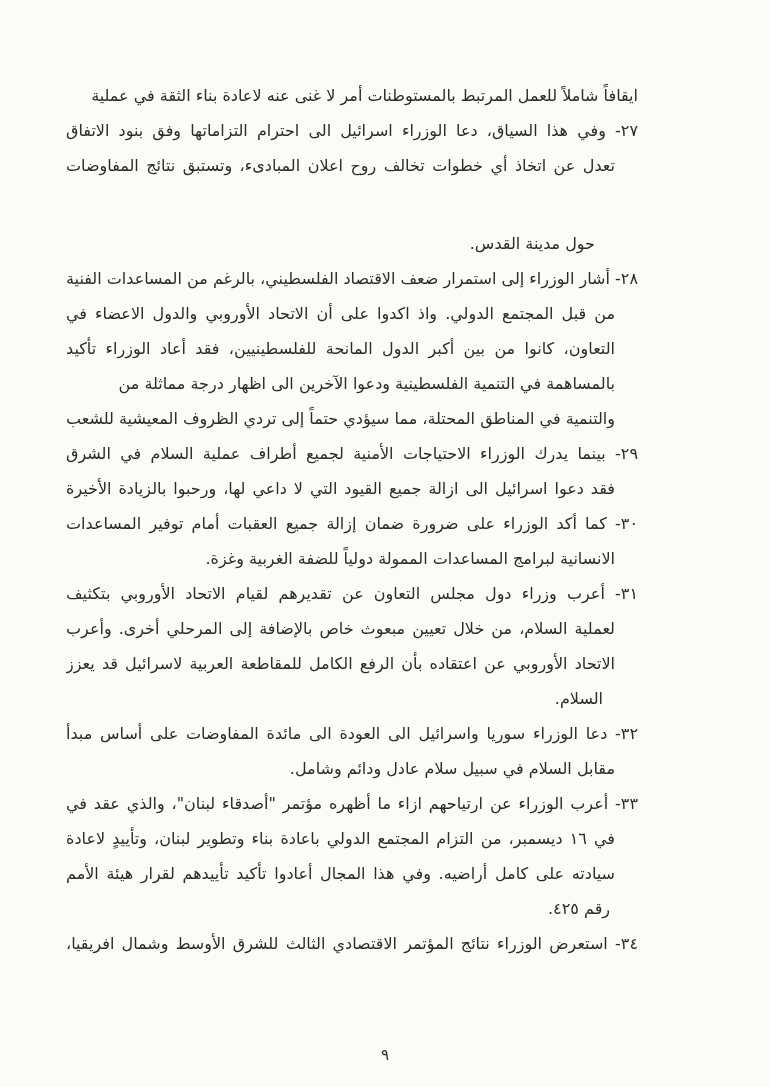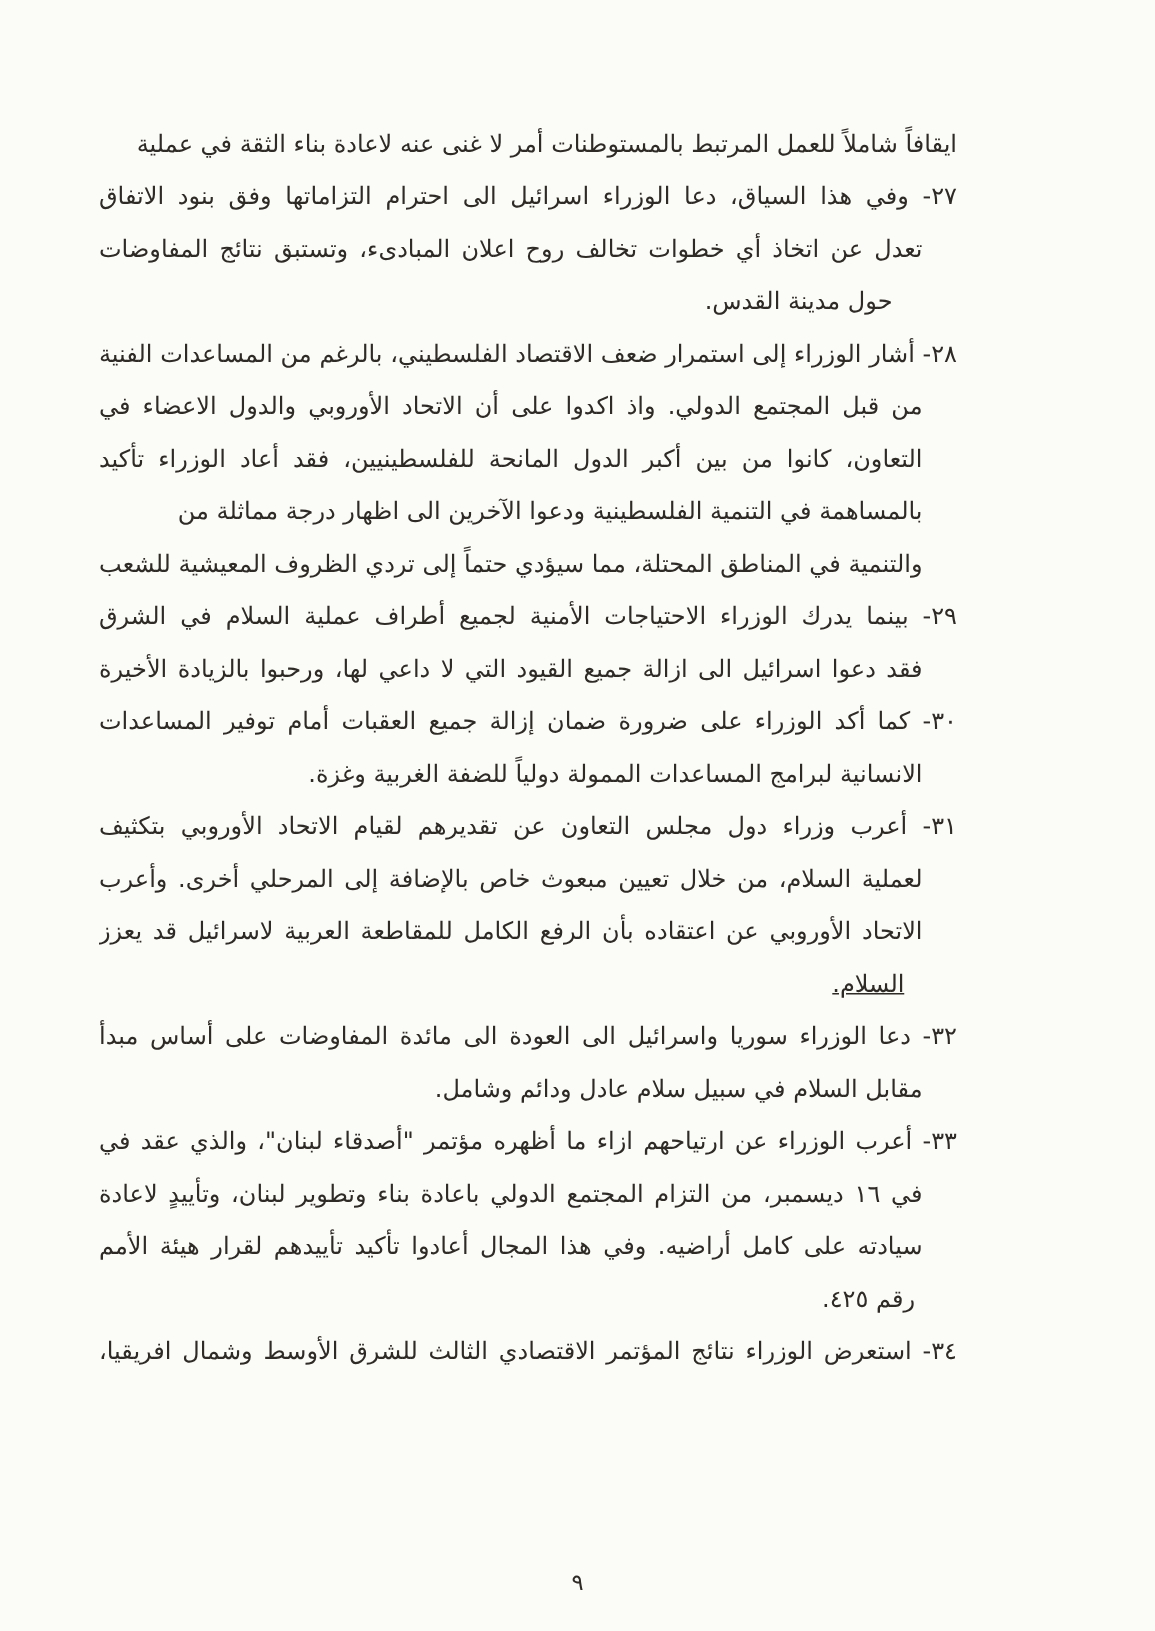--- a/index.html
+++ b/index.html
@@ -42,22 +42,22 @@
     text-justify: inter-word;
   }
   
   .num { margin-right: 0; }
   
   .cont { margin-right: 23px; }
   
   .end { text-align: right; }
   .in0  { margin-right: 0; }
   .in23 { margin-right: 23px; }
-  .in35 { margin-right: 35px; text-decoration: underline; }
-  .in43 { margin-right: 43px; }
+  .in35 { margin-right: 35px; }
+  .in43 { margin-right: 43px; margin-top: 43px; }
   .in62 { margin-right: 28px; }
   .page-number {
     position: absolute;
     top: 1040px;
     left: 0;
     width: 770px;
     height: 30px;
     line-height: 30px;
     text-align: center;
     font-size: 15px;

